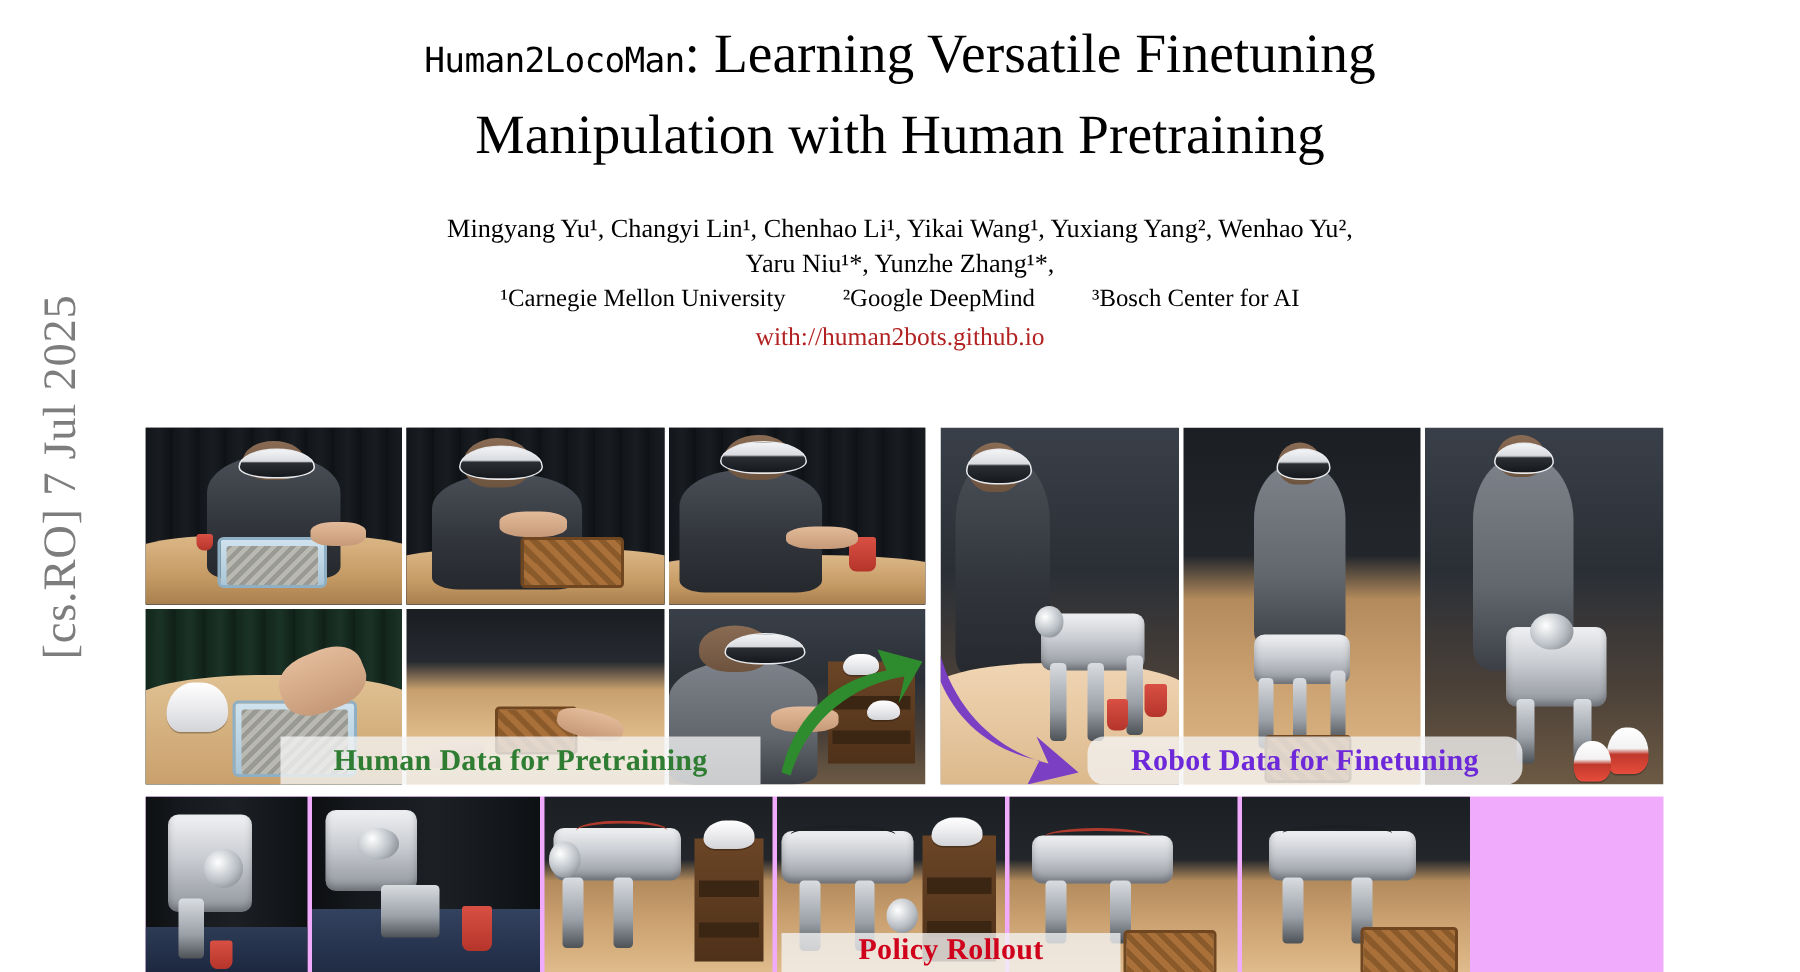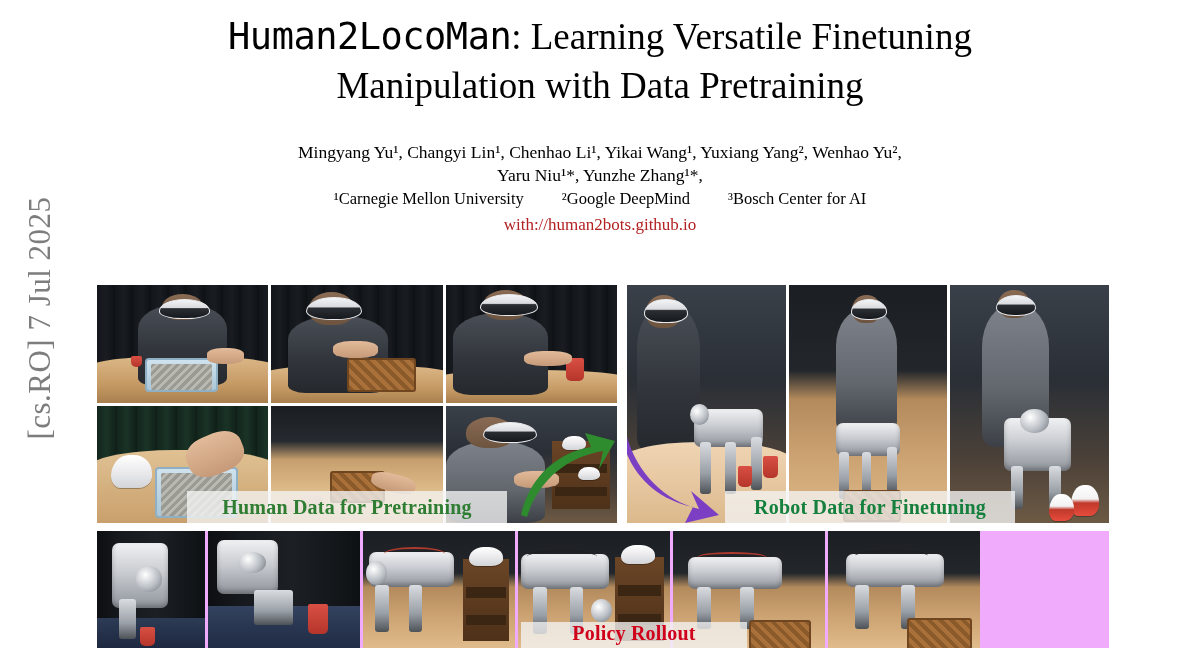--- a/index.html
+++ b/index.html
@@ -59,21 +59,21 @@
   }
   .title-line {
     font-size: 37px;
     line-height: 49px;
     font-family: "Liberation Serif", "DejaVu Serif", serif;
     font-weight: normal;
     white-space: nowrap;
   }
   .title-mono {
     font-family: "DejaVu Sans Mono", "Liberation Mono", monospace;
-    font-size: 37px;
+    font-size: 23px;
     letter-spacing: -0.5px;
   }
 
   
   #authors-block {
     position: absolute;
     left: 0px;
     top: 141px;
     width: 1020px;
     text-align: center;
@@ -299,21 +299,22 @@
     height: 32px;
     font-size: 20px;
     color: #2e7d32;
   }
   #caption-robot {
     left: 98px;
     bottom: 0px;
     width: 290px;
     height: 32px;
     font-size: 20px;
-    color: #15803d;
+    color: #6d28d9;
+    border-radius: 11px;
   }
   #caption-rollout {
     left: 424px;
     bottom: -4px;
     width: 226px;
     height: 30px;
     font-size: 20px;
     color: #d0021b;
     align-items: flex-start;
   }
@@ -333,21 +334,21 @@
 <body>
 
 <div id="arxiv-stamp">
   <div class="stamp-text">[cs.RO]  7 Jul 2025</div>
 </div>
 
 <div id="paper-column">
 
   <div id="title-block">
     <div class="title-line"><span class="title-mono">Human2LocoMan</span><span>: Learning Versatile Finetuning</span></div>
-    <div class="title-line">Manipulation with Data Pretraining</div>
+    <div class="title-line">Manipulation with Human Pretraining</div>
   </div>
 
   <div id="authors-block">
     <div class="author-line">Mingyang Yu¹, Changyi Lin¹, Chenhao Li¹, Yikai Wang¹, Yuxiang Yang², Wenhao Yu²,</div>
     <div class="author-line">Yaru Niu¹*, Yunzhe Zhang¹*,</div>
     <div class="affil-line"><span>¹Carnegie Mellon University</span><span class="affil-gap"></span><span>²Google DeepMind</span><span class="affil-gap"></span><span>³Bosch Center for AI</span></div>
     <a id="project-url" href="#">with://human2bots.github.io</a>
   </div>
 
   <div id="teaser-figure">

